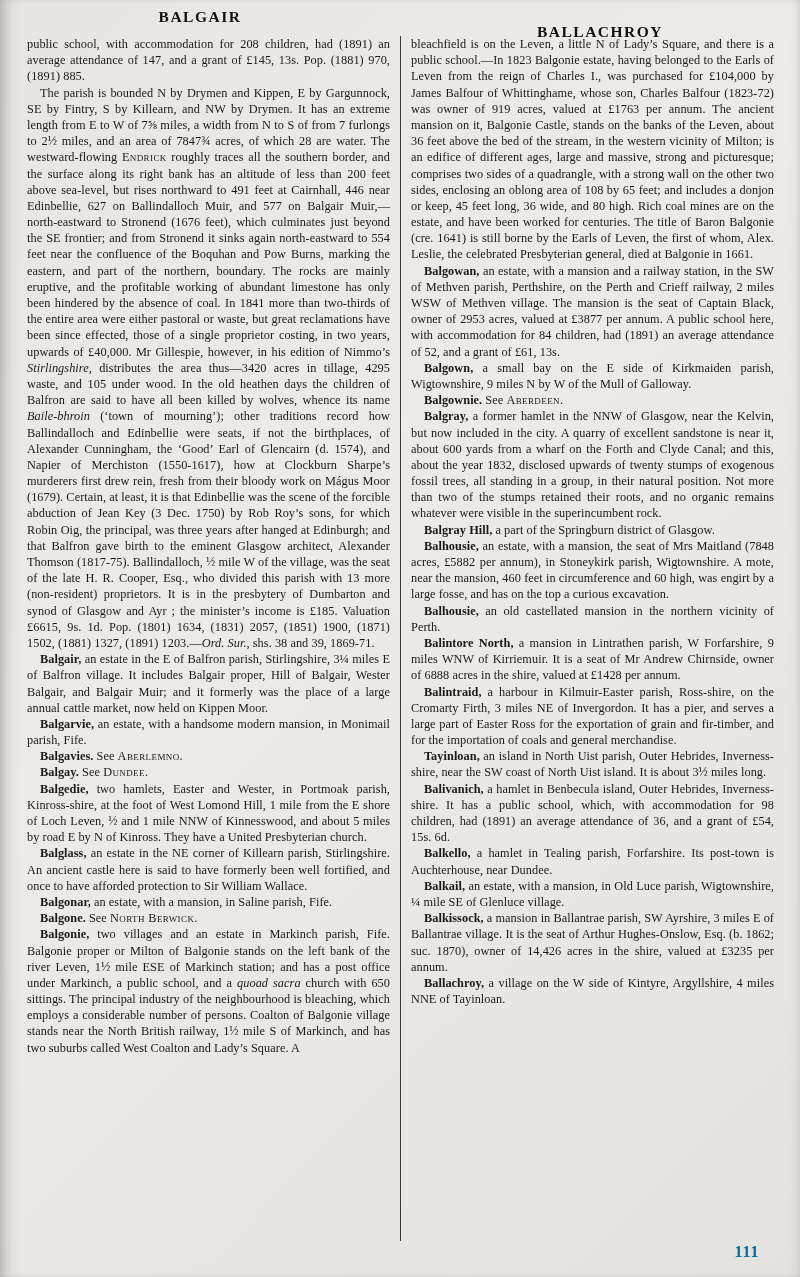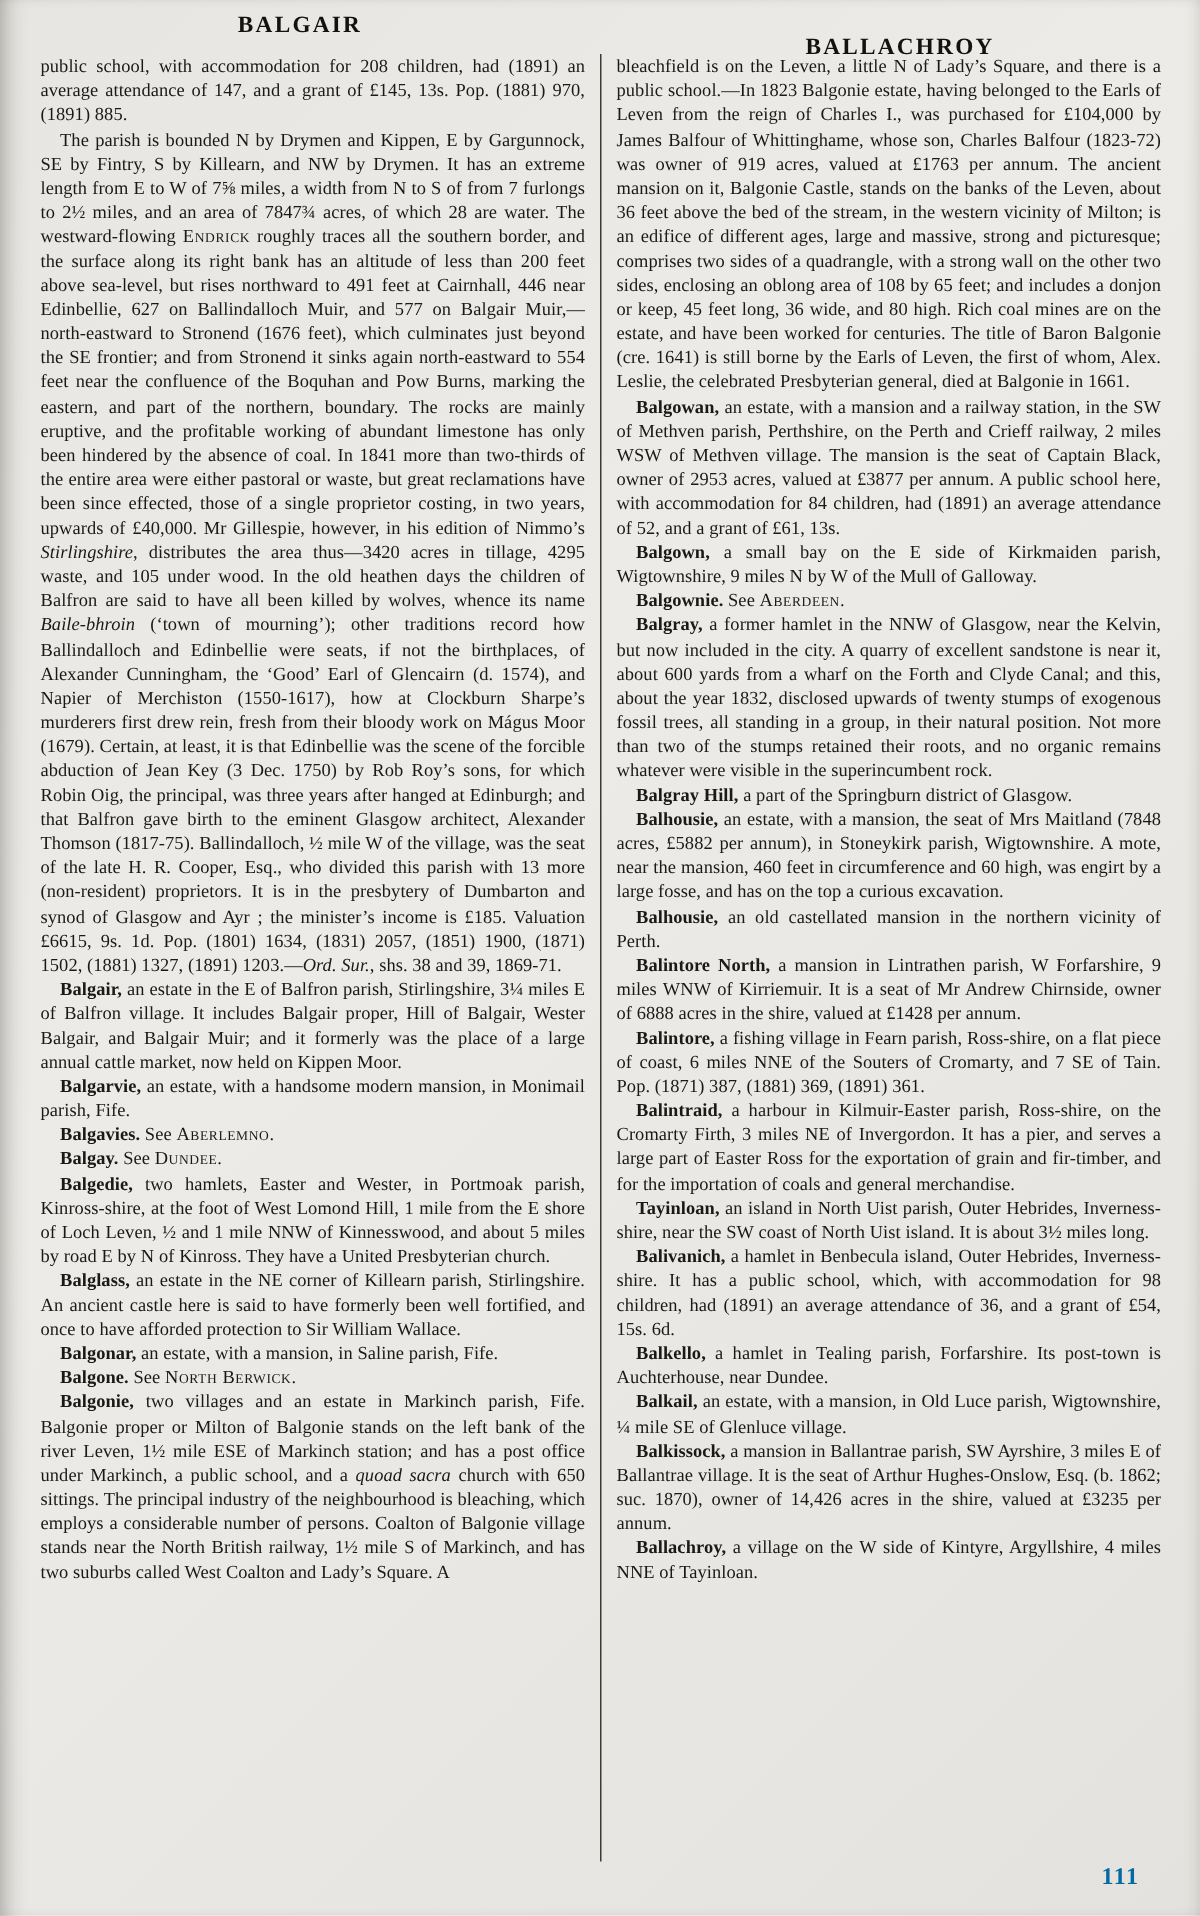--- a/index.html
+++ b/index.html
@@ -61,21 +61,20 @@
   <div class="col right">
       <p class="entry cont">bleachfield is on the Leven, a little N of Lady’s Square, and there is a public school.—In 1823 Balgonie estate, having belonged to the Earls of Leven from the reign of Charles I., was purchased for £104,000 by James Balfour of Whittinghame, whose son, Charles Balfour (1823-72) was owner of 919 acres, valued at £1763 per annum. The ancient mansion on it, Balgonie Castle, stands on the banks of the Leven, about 36 feet above the bed of the stream, in the western vicinity of Milton; is an edifice of different ages, large and massive, strong and picturesque; comprises two sides of a quadrangle, with a strong wall on the other two sides, enclosing an oblong area of 108 by 65 feet; and includes a donjon or keep, 45 feet long, 36 wide, and 80 high.  Rich coal mines are on the estate, and have been worked for centuries. The title of Baron Balgonie (cre. 1641) is still borne by the Earls of Leven, the first of whom, Alex. Leslie, the celebrated Presbyterian general, died at Balgonie in 1661.</p>
       <p class="entry"><b class="lead">Balgowan,</b> an estate, with a mansion and a railway station, in the SW of Methven parish, Perthshire, on the Perth and Crieff railway, 2 miles WSW of Methven village.  The mansion is the seat of Captain Black, owner of 2953 acres, valued at £3877 per annum.  A public school here, with accommodation for 84 children, had (1891) an average attendance of 52, and a grant of £61, 13s.</p>
       <p class="entry"><b class="lead">Balgown,</b> a small bay on the E side of Kirkmaiden parish, Wigtownshire, 9 miles N by W of the Mull of Galloway.</p>
       <p class="entry"><b class="lead">Balgownie.</b> See <span class="sc">Aberdeen</span>.</p>
       <p class="entry"><b class="lead">Balgray,</b> a former hamlet in the NNW of Glasgow, near the Kelvin, but now included in the city.  A quarry of excellent sandstone is near it, about 600 yards from a wharf on the Forth and Clyde Canal; and this, about the year 1832, disclosed upwards of twenty stumps of exogenous fossil trees, all standing in a group, in their natural position.  Not more than two of the stumps retained their roots, and no organic remains whatever were visible in the superincumbent rock.</p>
       <p class="entry"><b class="lead">Balgray Hill,</b> a part of the Springburn district of Glasgow.</p>
       <p class="entry"><b class="lead">Balhousie,</b> an estate, with a mansion, the seat of Mrs Maitland (7848 acres, £5882 per annum), in Stoneykirk parish, Wigtownshire.  A mote, near the mansion, 460 feet in circumference and 60 high, was engirt by a large fosse, and has on the top a curious excavation.</p>
       <p class="entry"><b class="lead">Balhousie,</b> an old castellated mansion in the northern vicinity of Perth.</p>
       <p class="entry"><b class="lead">Balintore North,</b> a mansion in Lintrathen parish, W Forfarshire, 9 miles WNW of Kirriemuir.  It is a seat of Mr Andrew Chirnside, owner of 6888 acres in the shire, valued at £1428 per annum.</p>
-      <p class="entry"><b class="lead">Balintore,</b> a fishing village in Fearn parish, Ross-shire, on a flat piece of coast, 6 miles NNE of the Souters of Cromarty, and 7 SE of Tain.  Pop. (1871) 387, (1881) 369, (1891) 361.</p>
       <p class="entry"><b class="lead">Balintraid,</b> a harbour in Kilmuir-Easter parish, Ross-shire, on the Cromarty Firth, 3 miles NE of Invergordon. It has a pier, and serves a large part of Easter Ross for the exportation of grain and fir-timber, and for the importation of coals and general merchandise.</p>
       <p class="entry"><b class="lead">Tayinloan,</b> an island in North Uist parish, Outer Hebrides, Inverness-shire, near the SW coast of North Uist island.  It is about 3½ miles long.</p>
       <p class="entry"><b class="lead">Balivanich,</b> a hamlet in Benbecula island, Outer Hebrides, Inverness-shire.  It has a public school, which, with accommodation for 98 children, had (1891) an average attendance of 36, and a grant of £54, 15s. 6d.</p>
       <p class="entry"><b class="lead">Balkello,</b> a hamlet in Tealing parish, Forfarshire.  Its post-town is Auchterhouse, near Dundee.</p>
       <p class="entry"><b class="lead">Balkail,</b> an estate, with a mansion, in Old Luce parish, Wigtownshire, ¼ mile SE of Glenluce village.</p>
       <p class="entry"><b class="lead">Balkissock,</b> a mansion in Ballantrae parish, SW Ayrshire, 3 miles E of Ballantrae village.  It is the seat of Arthur Hughes-Onslow, Esq. (b. 1862; suc. 1870), owner of 14,426 acres in the shire, valued at £3235 per annum.</p>
       <p class="entry"><b class="lead">Ballachroy,</b> a village on the W side of Kintyre, Argyllshire, 4 miles NNE of Tayinloan.</p>
     </div>
   <div class="pagenum">111</div>
 </div>

